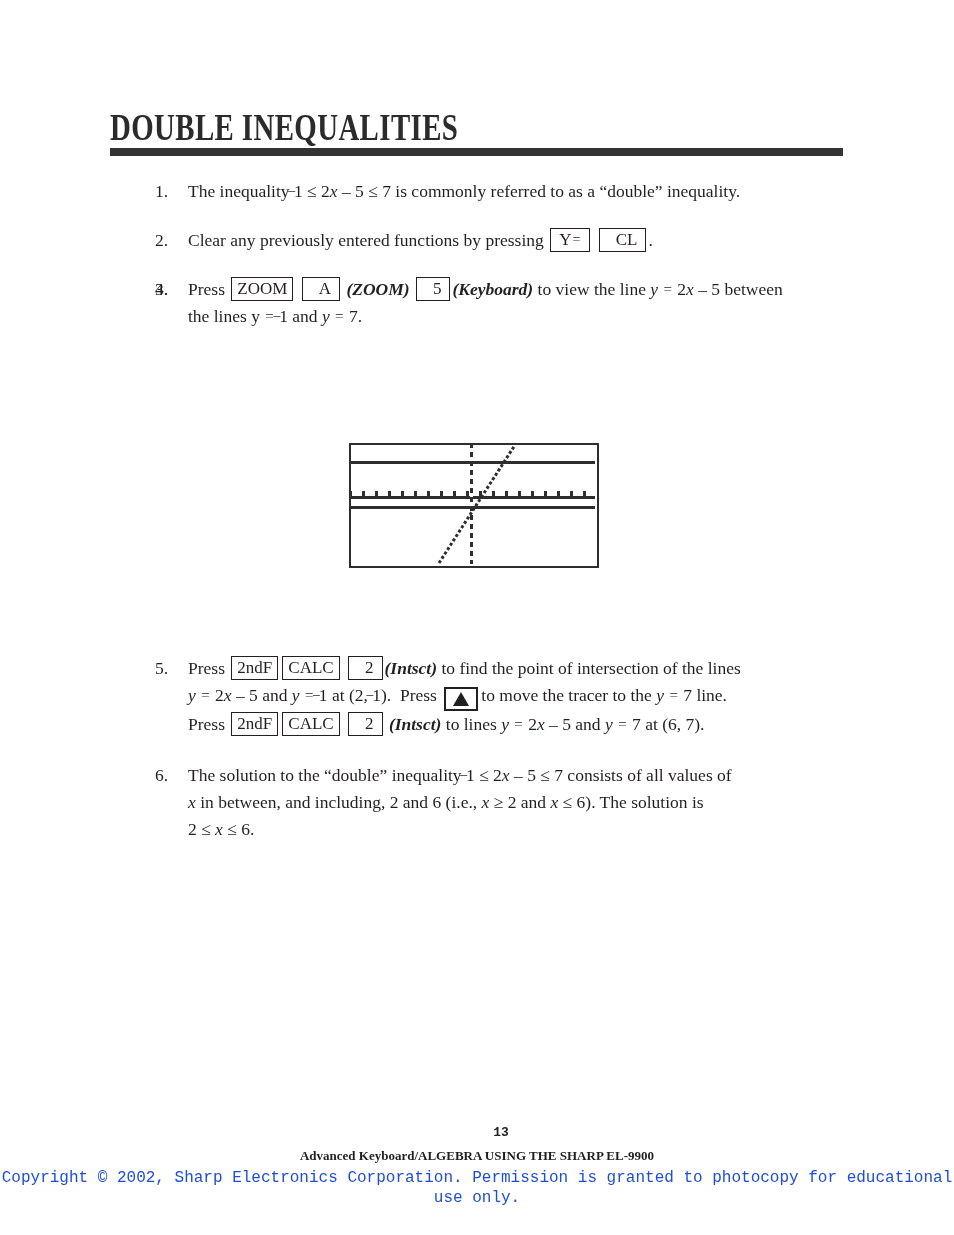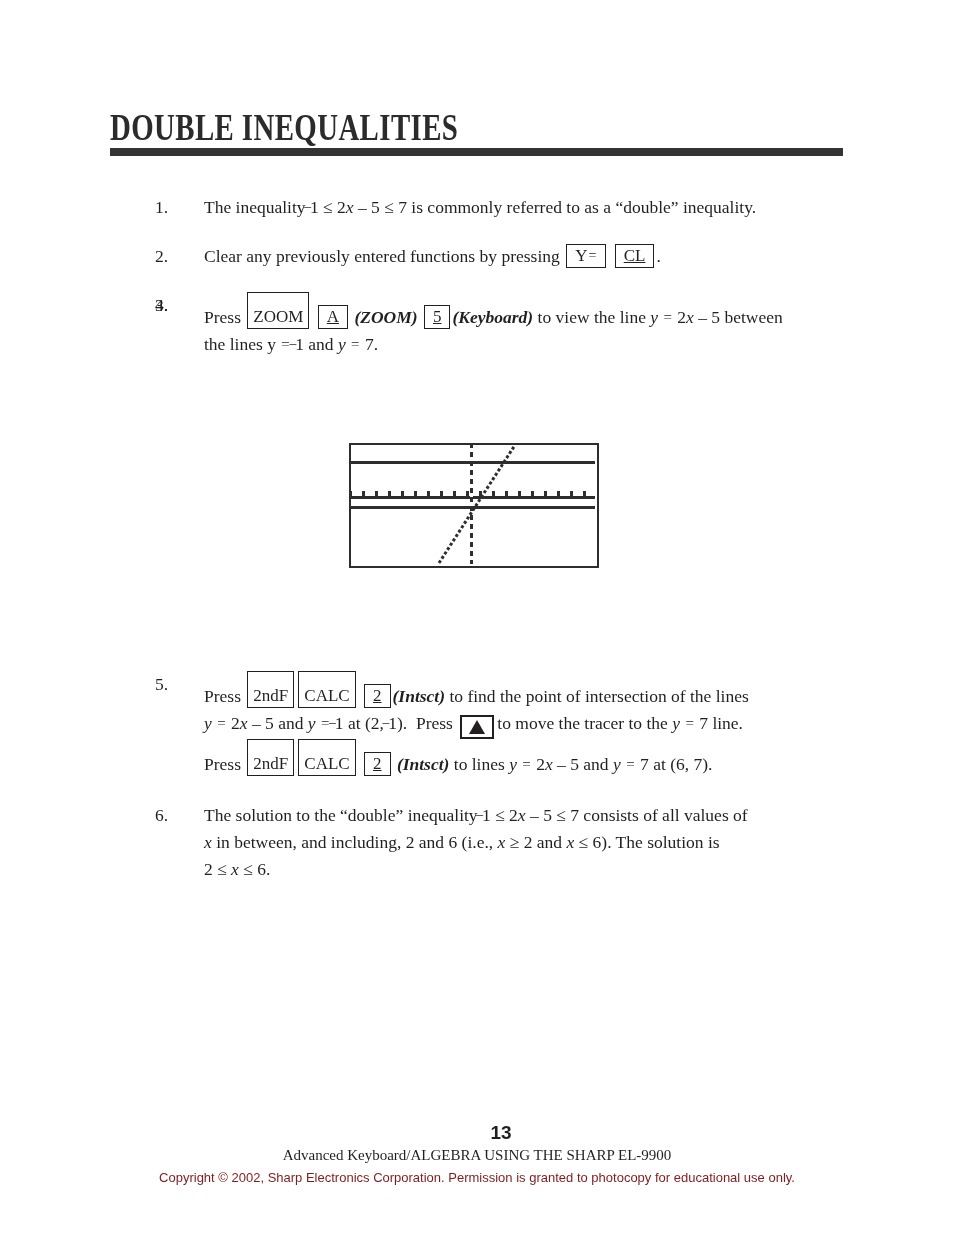--- a/index.html
+++ b/index.html
@@ -56,21 +56,21 @@
   }
   .step .num {
     position: absolute;
     left: 155px;
     top: 0;
     width: 24px;
     text-align: left;
     font-size: 17.5px;
   }
   .step p {
-    margin: 16px;
+    margin: 0;
   }
 
   .sp-2  { margin-top: 22px; }
   .sp-3  { margin-top: 22px; }
   .sp-4  { margin-top: 22px; }
   .sp-6  { margin-top: 24px; }
 
   
   .it { font-style: italic; }
   .eqs { font-size: 15px; vertical-align: 1px; padding: 0 1px; }
@@ -80,31 +80,31 @@
     position: absolute;
     left: -0.42em;
     top: -0.30em;
     font-size: 0.78em;
   }
 
   
   .key {
     display: inline-block;
     border: 1.6px solid #231f20;
-    padding: 13px 5px 1px 5px;
+    padding: 0px 5px 1px 5px;
     margin: 0 2px;
     line-height: 21px;
     font-size: 17px;
     font-family: "Liberation Serif", serif;
     vertical-align: 1px;
     background: #ffffff;
     white-space: nowrap;
   }
   .key.wide { padding: 0px 8px 1px 8px; }
-  .key.narrow { padding: 0px 8px 1px 8px; text-decoration: underline; }
+  .key.narrow { padding: 0px 8px 1px 16px; }
   .key .eqs { font-size: 14px; }
   .key-tri {
     display: inline-block;
     border: 2px solid #231f20;
     padding: 1px 7px 1px 7px;
     margin: 0 3px;
     vertical-align: -2px;
     line-height: 0;
     background: #ffffff;
   }
@@ -185,37 +185,37 @@
 
   
   .footer {
     position: absolute;
     left: 0;
     top: 1122px;
     width: 954px;
     text-align: center;
   }
   .footer .pg {
-    font-family: Liberation Sans, sans-serif;
+    font-family: Liberation Mono, monospace;
     font-weight: bold;
-    font-size: 19px;
+    font-size: 13px;
     line-height: 21px;
     padding-left: 48px;
   }
   .footer .ftitle {
     font-family: "Liberation Serif", serif;
-    font-weight: normal;
-    font-size: 15px;
+    font-weight: bold;
+    font-size: 13px;
     line-height: 25px;
   }
   .footer .copy {
-    font-family: Liberation Sans, sans-serif;
-    font-size: 13px;
+    font-family: Liberation Mono, monospace;
+    font-size: 16px;
     line-height: 20px;
-    color: #7f1d1d;
+    color: #1d4ed8;
   }
 </style>
 </head>
 <body>
 
 <div class="page-title">DOUBLE INEQUALITIES</div>
 <div class="title-rule"></div>
 
 <div class="steps">
 

